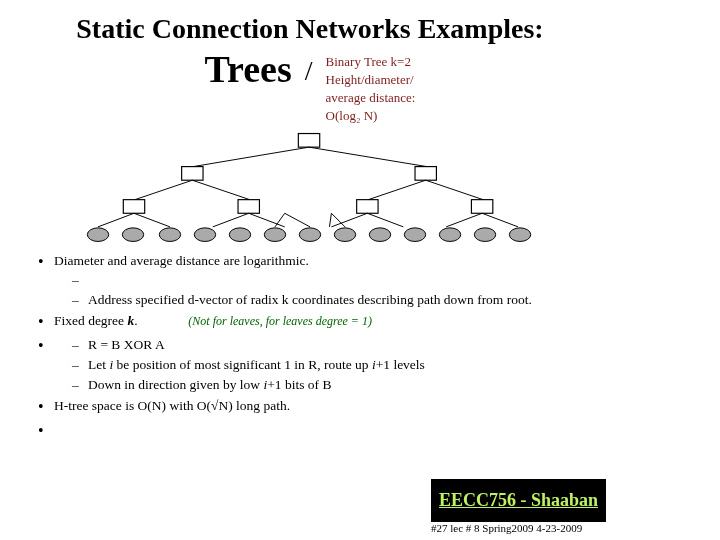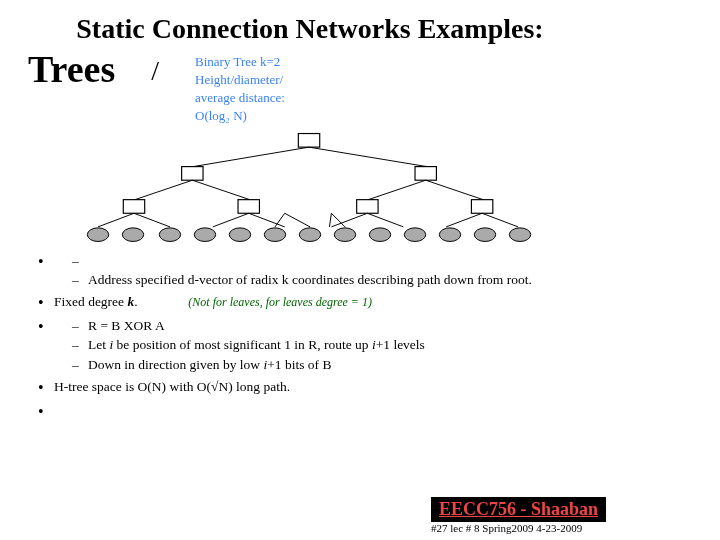--- a/index.html
+++ b/index.html
@@ -23,31 +23,32 @@
     }
     .main-title {
       font-size: 28px;
       font-weight: bold;
       color: #000;
       line-height: 1.1;
     }
     .subtitle-row {
       display: flex;
       align-items: flex-start;
-      gap: 36px;
+      justify-content: center;
+      gap: 13px;
       margin-top: 2px;
     }
     .subtitle-trees {
       font-size: 38px;
       font-weight: bold;
       color: #000;
     }
     .info-box {
       font-size: 13px;
-      color: #3b82f6;
+      color: #7f1d1d;
       text-align: left;
       line-height: 1.4;
       margin-top: 6px;
     }
     
     .tree-container {
       display: flex;
       justify-content: center;
       margin: 4px 0 6px 0;
     }
@@ -87,24 +88,24 @@
     .green-text { color: #006400; font-style: italic; font-size: 12px; margin-left: 44px; }
     
     .footer {
       position: absolute;
       bottom: 6px;
       right: 14px;
       text-align: right;
     }
     .footer-title {
       background: #000;
-      color: #ef4444;
+      color: #bef264;
       font-size: 18px;
       font-weight: bold;
-      padding: 2px 8px;
+      padding: 11px 8px;
       display: inline-block;
       text-decoration: underline;
     }
     .footer-sub {
       font-size: 11px;
       color: #000;
       text-align: left;
     }
   </style>
 </head>
@@ -176,20 +177,21 @@
       <line x1="312" y1="84" x2="310" y2="98" stroke="#000" stroke-width="1"></line>
       <line x1="312" y1="84" x2="326" y2="98" stroke="#000" stroke-width="1"></line>
     </svg>
   </div>
 
   <div class="bullets">
 
     <div class="bullet-item">
       <span class="bullet-dot">•</span>
       <div class="bullet-content">
+        <span>Diameter and average distance are logarithmic.</span>
         <div class="sub-item">
           <span class="dash">–</span>
         </div>
         <div class="sub-item">
           <span class="dash">–</span>
           <span>Address specified  d-vector of radix k coordinates describing path down from root.</span>
         </div>
       </div>
     </div>
 

